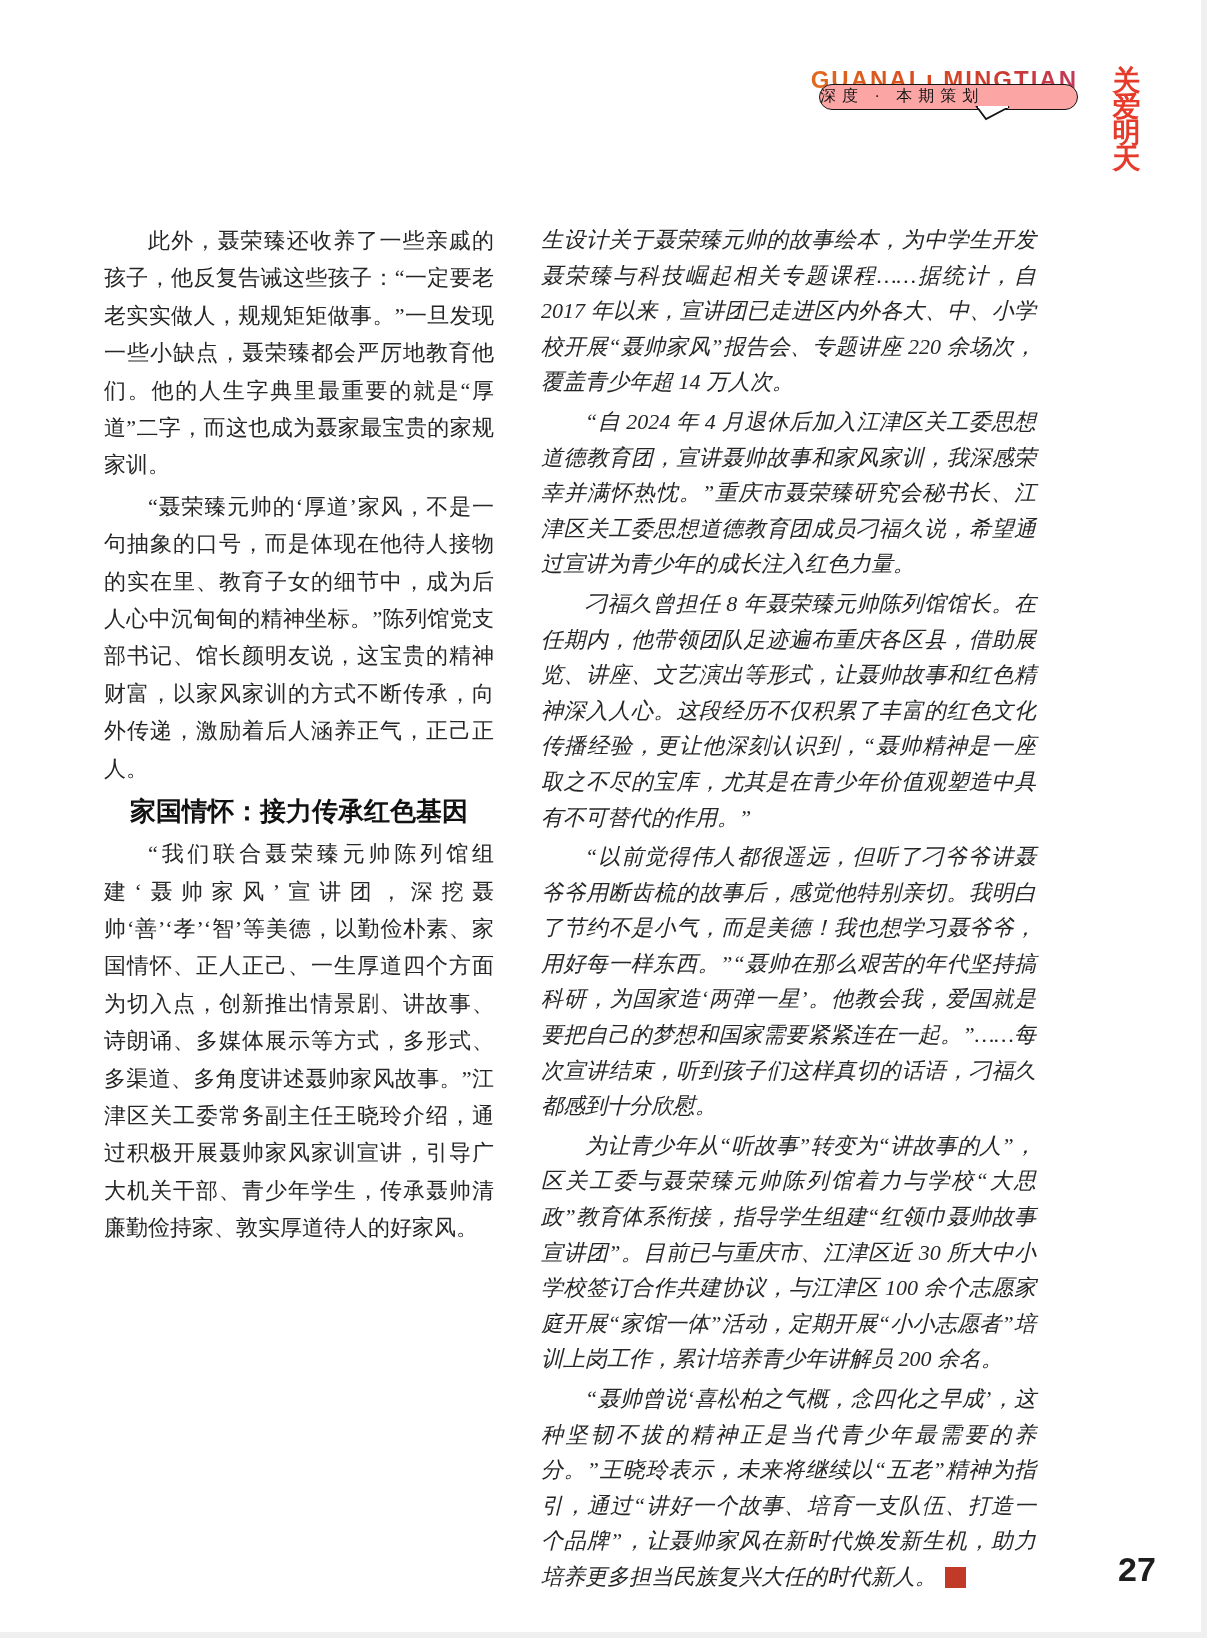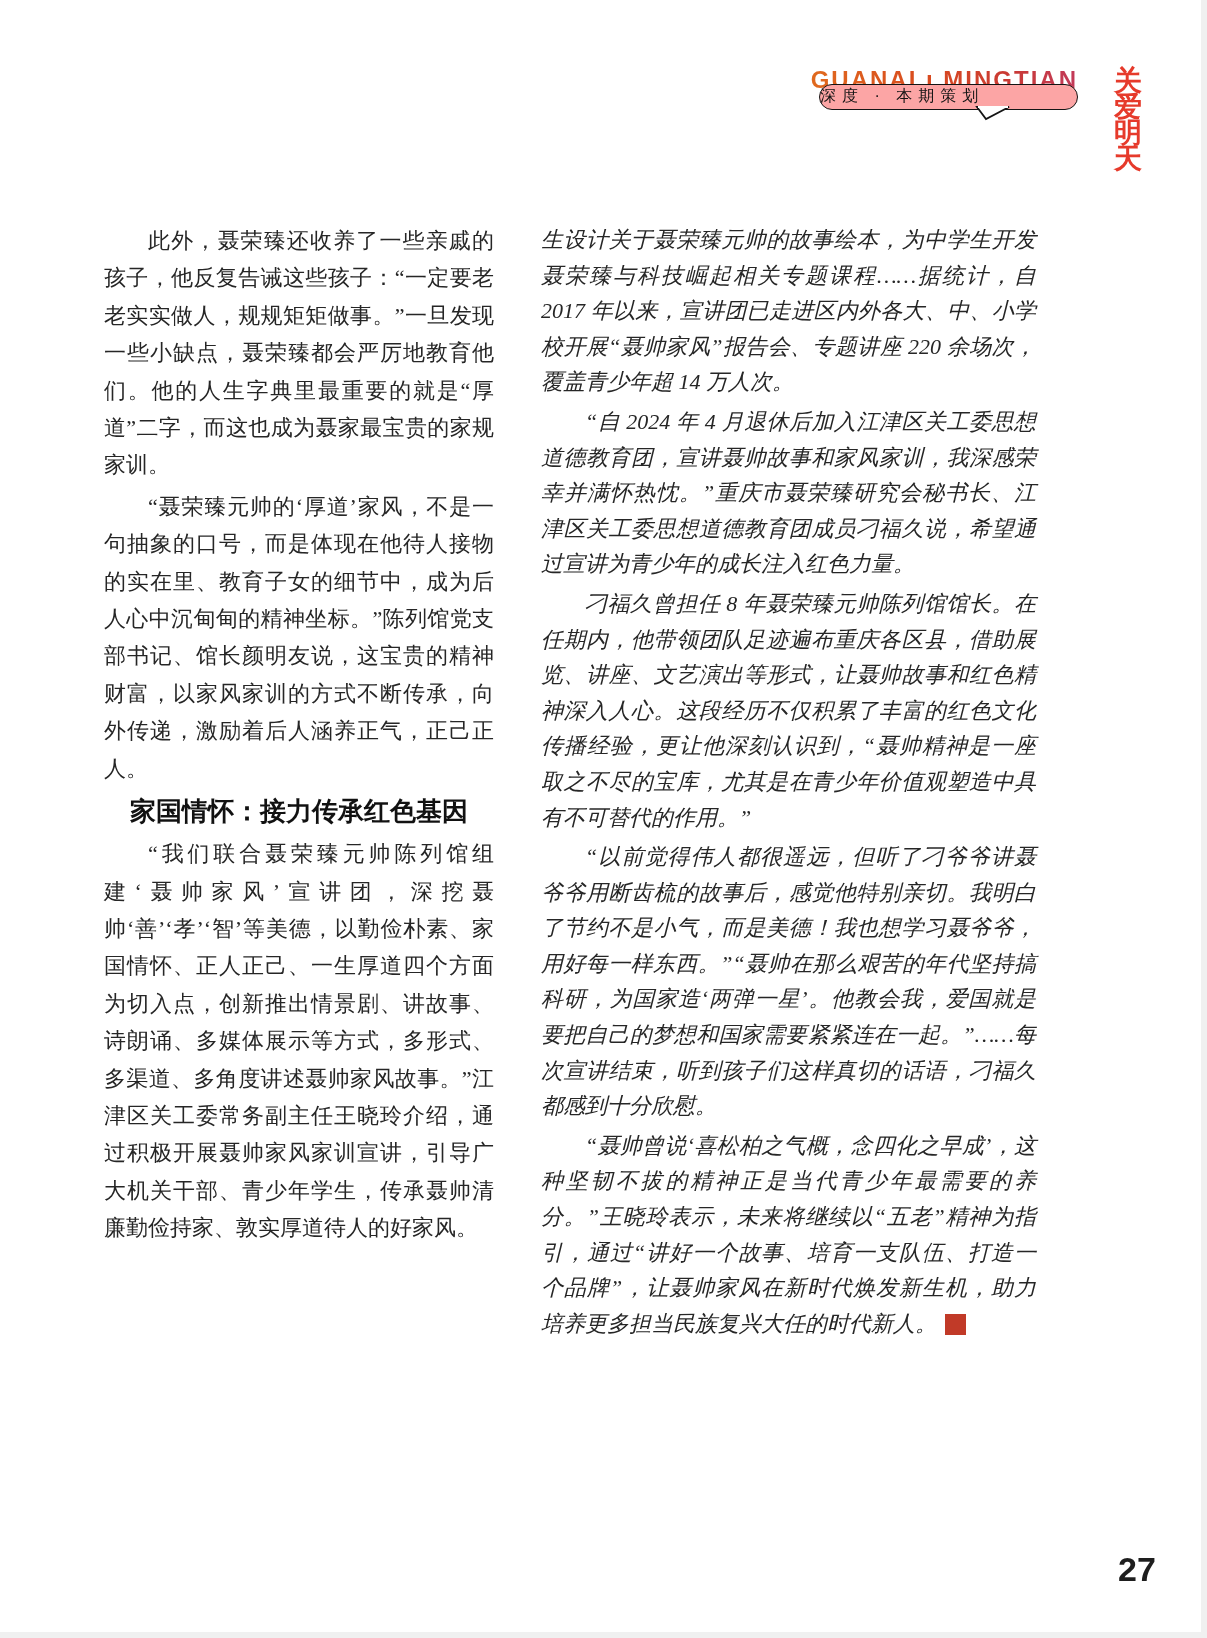--- a/index.html
+++ b/index.html
@@ -31,24 +31,24 @@
     display:flex;align-items:center;justify-content:flex-start;
     background:#fca5a5;
   }
   .bubble .label{
     font-family:"Liberation Sans","DejaVu Sans",sans-serif;
     font-size:16px;color:#141414;letter-spacing:6px;
     white-space:nowrap;transform:translateY(-1px);
   }
   .bubble .tail{position:absolute;left:155px;top:21px;}
   .brand-logo{
-    position:absolute;top:68px;right:64px;width:56px;
+    position:absolute;top:68px;right:52px;width:56px;
     font-family:"Liberation Sans","DejaVu Sans",sans-serif;
     font-weight:900;font-size:28px;line-height:26px;
-    color:#e63a2b;text-align:right;letter-spacing:1px;
+    color:#e63a2b;text-align:center;letter-spacing:1px;
   }
   
   .col{position:absolute;top:218px;text-align:justify;color:#262626;}
   .col p{margin:4px;}
   .col-left{left:100px;width:398px;font-size:22px;line-height:37.4px;}
   .col-right{left:537px;width:503px;font-size:22px;line-height:35.6px;font-style:italic;}
   .indent{text-indent:2em;}
   .heading{
     font-family:"Liberation Sans","DejaVu Sans",sans-serif;
     font-weight:700;font-size:26px;color:#111;
@@ -94,20 +94,21 @@
     <p class="indent">“聂荣臻元帅的‘厚道’家风，不是一句抽象的口号，而是体现在他待人接物的实在里、教育子女的细节中，成为后人心中沉甸甸的精神坐标。”陈列馆党支部书记、馆长颜明友说，这宝贵的精神财富，以家风家训的方式不断传承，向外传递，激励着后人涵养正气，正己正人。</p>
     <p class="heading">家国情怀：接力传承红色基因</p>
     <p class="indent">“我们联合聂荣臻元帅陈列馆组建‘聂帅家风’宣讲团，深挖聂帅‘善’‘孝’‘智’等美德，以勤俭朴素、家国情怀、正人正己、一生厚道四个方面为切入点，创新推出情景剧、讲故事、诗朗诵、多媒体展示等方式，多形式、多渠道、多角度讲述聂帅家风故事。”江津区关工委常务副主任王晓玲介绍，通过积极开展聂帅家风家训宣讲，引导广大机关干部、青少年学生，传承聂帅清廉勤俭持家、敦实厚道待人的好家风。</p>
   </div>
 
   <div class="col col-right">
     <p>生设计关于聂荣臻元帅的故事绘本，为中学生开发聂荣臻与科技崛起相关专题课程……据统计，自 2017 年以来，宣讲团已走进区内外各大、中、小学校开展“聂帅家风”报告会、专题讲座 220 余场次，覆盖青少年超 14 万人次。</p>
     <p class="indent">“自 2024 年 4 月退休后加入江津区关工委思想道德教育团，宣讲聂帅故事和家风家训，我深感荣幸并满怀热忱。”重庆市聂荣臻研究会秘书长、江津区关工委思想道德教育团成员刁福久说，希望通过宣讲为青少年的成长注入红色力量。</p>
     <p class="indent">刁福久曾担任 8 年聂荣臻元帅陈列馆馆长。在任期内，他带领团队足迹遍布重庆各区县，借助展览、讲座、文艺演出等形式，让聂帅故事和红色精神深入人心。这段经历不仅积累了丰富的红色文化传播经验，更让他深刻认识到，“聂帅精神是一座取之不尽的宝库，尤其是在青少年价值观塑造中具有不可替代的作用。”</p>
     <p class="indent">“以前觉得伟人都很遥远，但听了刁爷爷讲聂爷爷用断齿梳的故事后，感觉他特别亲切。我明白了节约不是小气，而是美德！我也想学习聂爷爷，用好每一样东西。”“聂帅在那么艰苦的年代坚持搞科研，为国家造‘两弹一星’。他教会我，爱国就是要把自己的梦想和国家需要紧紧连在一起。”……每次宣讲结束，听到孩子们这样真切的话语，刁福久都感到十分欣慰。</p>
+    <p class="indent">为让青少年从“听故事”转变为“讲故事的人”，区关工委与聂荣臻元帅陈列馆着力与学校“大思政”教育体系衔接，指导学生组建“红领巾聂帅故事宣讲团”。目前已与重庆市、江津区近 30 所大中小学校签订合作共建协议，与江津区 100 余个志愿家庭开展“家馆一体”活动，定期开展“小小志愿者”培训上岗工作，累计培养青少年讲解员 200 余名。</p>
     <p class="indent">
       <span>“聂帅曾说‘喜松柏之气概，念四化之早成’，这种坚韧不拔的精神正是当代青少年最需要的养分。”王晓玲表示，未来将继续以“五老”精神为指引，通过“讲好一个故事、培育一支队伍、打造一个品牌”，让聂帅家风在新时代焕发新生机，助力培养更多担当民族复兴大任的时代新人。</span><span class="endmark">关</span>
     </p>
   </div>
 
   <div class="pageno">27</div>
 
 </div>
 
 </body></html>

